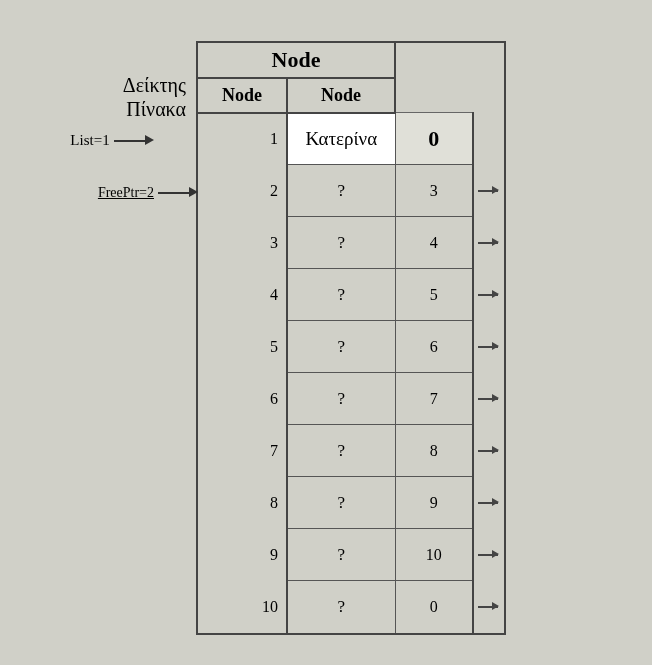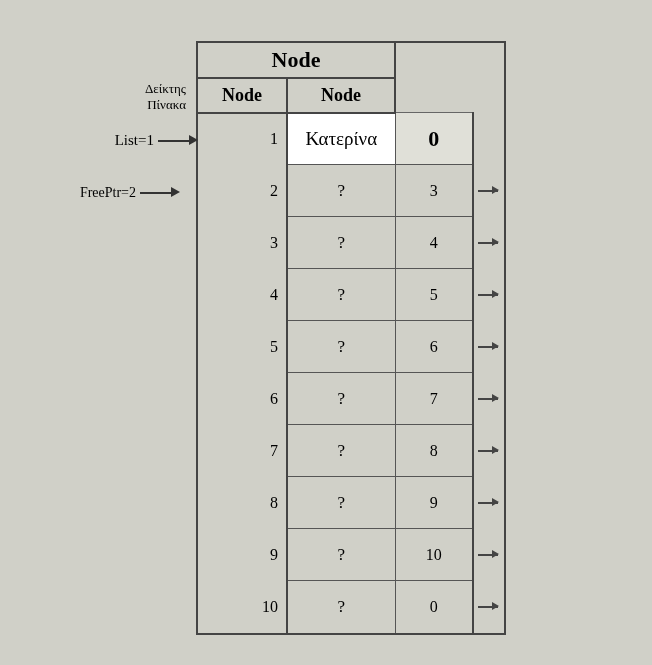--- a/index.html
+++ b/index.html
@@ -56,37 +56,37 @@
   </style>
 </head>
 <body>
 
 <div class="page-wrap">
   <div class="main-layout">
 
     <div class="left-labels">
 
       <div style="height: 38px;"></div>
-      <div style="height: 36px; display:flex; align-items:center; justify-content:flex-end; padding-right:10px; font-size:13px; line-height:1.2;">
+      <div style="height: 36px; display:flex; align-items:center; justify-content:flex-end; padding-right:10px; font-size:20px; line-height:1.2;">
         <span style="white-space:pre; text-align:right;">Δείκτης
 Πίνακα</span>
       </div>
 
       <div style="display:flex; flex-direction:column;">
 
-        <div style="height:52px; display:flex; align-items:center; justify-content:flex-end; padding-right:6px; position:relative;">
+        <div style="height:52px; display:flex; align-items:center; justify-content:center; padding-right:6px; position:relative;">
           <span style="font-size:15px; margin-right:4px;">List=1</span>
           <span style="display:inline-flex; align-items:center;">
             <span style="display:inline-block; width:32px; height:2px; background:#333; position:relative; vertical-align:middle;">
               <span style="position:absolute; right:-8px; top:-5px; border-top:5px solid transparent; border-bottom:5px solid transparent; border-left:9px solid #333;"></span>
             </span>
           </span>
         </div>
 
-        <div style="height:52px; display:flex; align-items:center; justify-content:flex-end; padding-right:24px; position:relative;">
+        <div style="height:52px; display:flex; align-items:center; justify-content:flex-end; padding-right:6px; position:relative;text-decoration:underline;">
           <span style="font-size:14px; margin-right:4px;">FreePtr=2</span>
           <span style="display:inline-flex; align-items:center;">
             <span style="display:inline-block; width:32px; height:2px; background:#333; position:relative; vertical-align:middle;">
               <span style="position:absolute; right:-8px; top:-5px; border-top:5px solid transparent; border-bottom:5px solid transparent; border-left:9px solid #333;"></span>
             </span>
           </span>
         </div>
 
         <div style="height:52px;"></div>
         <div style="height:52px;"></div>

